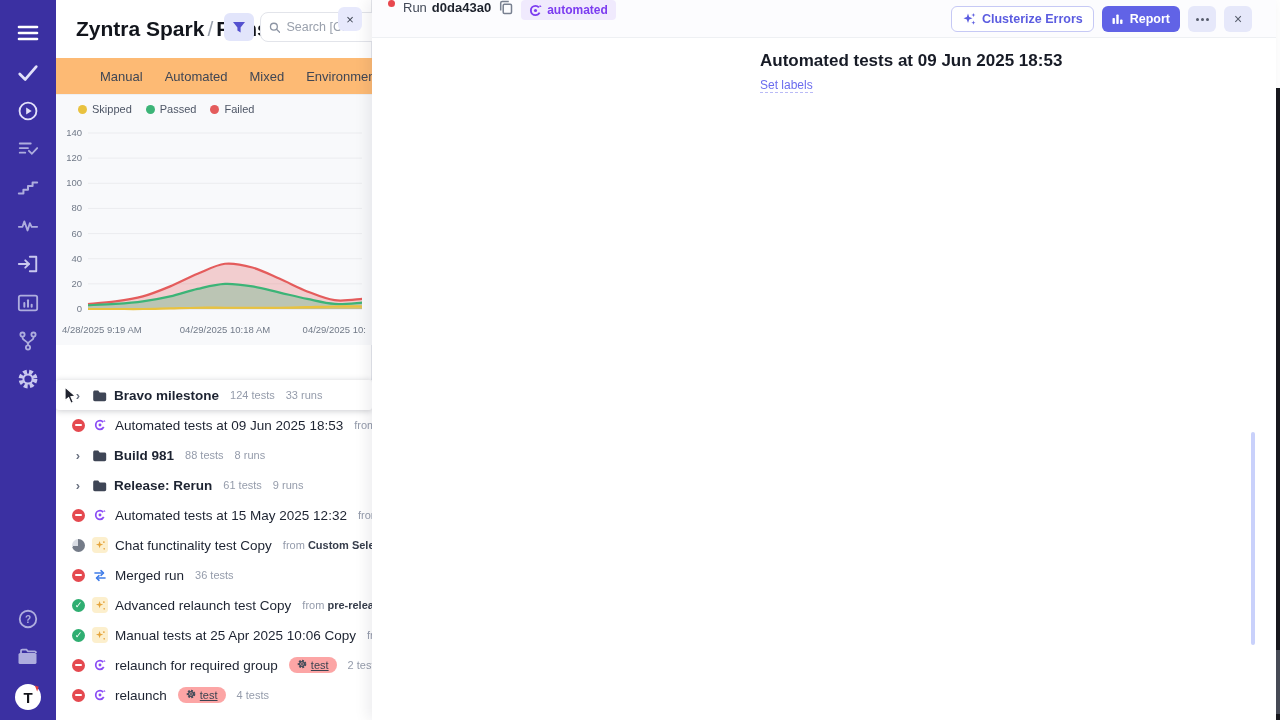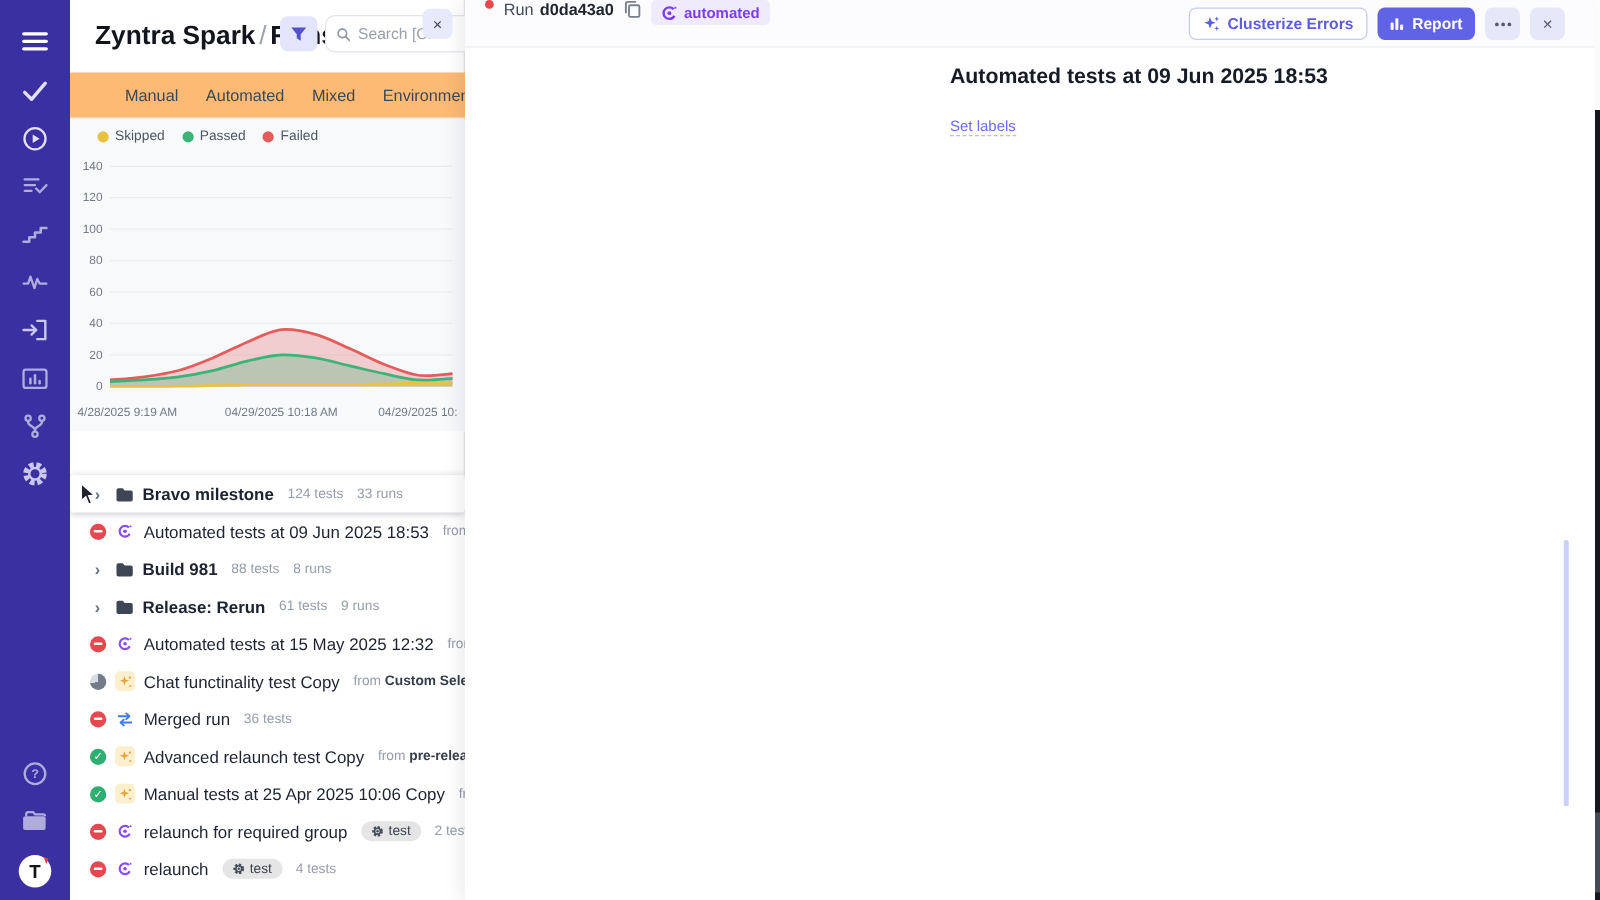--- a/index.html
+++ b/index.html
@@ -40,39 +40,39 @@
   .run-meta { font-size:11px; color:#959cab; margin-left:4px; }
   .run-from { font-size:11px; color:#949bab; margin-left:4px; }
   .run-from b { color:#353c4a; font-weight:700; }
   .st { width:13px; height:13px; border-radius:50%; flex:0 0 13px; display:flex; align-items:center; justify-content:center; color:#fff; font-size:9px; font-weight:700; }
   .st-passed { background:#2fae71; }
   .st-failed { background:#e5494f; }
   .st-failed i { width:7px; height:2px; background:#fff; border-radius:1px; }
   .st-progress { background:conic-gradient(#747b88 0 72%, #d9dce3 72% 100%); }
   .kind-ic { width:16px; height:16px; flex:0 0 16px; display:flex; align-items:center; justify-content:center; }
   .kind-manual { background:#fcefcd; border-radius:4px; }
-  .env-badge { display:inline-flex; align-items:center; gap:4px; background:#e5e5e5; border-radius:10px; padding:2px 8px; font-size:11px; color:#3c4350; margin-left:4px; }
+  .env-badge { display:inline-flex; align-items:flex-start; gap:4px; background:#fca5a5; border-radius:10px; padding:2px 8px; font-size:11px; color:#3c4350; margin-left:4px;text-decoration:underline; }
 
   
   .drawer { position:absolute; left:372px; top:0; width:904px; height:720px; background:#fff; box-shadow:-4px 0 14px rgba(15,18,34,.08); z-index:10; }
   .d-top { position:absolute; left:0; top:0; width:904px; height:38px; background:#fcfcfe; border-bottom:1px solid #eef0f3; }
   .d-top-left { position:absolute; left:16px; top:0; height:38px; display:flex; align-items:flex-start; gap:8px; }
   .reddot { width:7px; height:7px; border-radius:50%; background:#e8474e; }
   .run-label { font-size:13px; color:#434a58; }
   .run-id { font-size:13px; font-weight:700; color:#1d222c; margin-left:-3px; }
   .badge-auto { display:inline-flex; align-items:center; gap:5px; background:#f0eafd; color:#7c3cf0; font-size:12px; font-weight:600; border-radius:4px; padding:3px 8px; }
   .d-top-right { position:absolute; right:24px; top:6px; display:flex; gap:8px; align-items:center; }
   .btn { height:26px; border-radius:6px; border:none; cursor:pointer; display:inline-flex; align-items:center; gap:6px; font-size:12.5px; padding:0 10px; font-family:inherit; }
   .btn-outline { background:#fff; border:1px solid #c6c9f5; color:#5b5ce0; font-weight:600; }
   .btn-primary { background:#6163e6; color:#fff; font-weight:600; }
   .btn-soft { background:#e6e8fa; color:#565c6b; width:28px; justify-content:center; padding:0; font-size:14px; }
   .dots3 { display:flex; gap:2px; } .dots3 i { width:3px; height:3px; border-radius:50%; background:#565c6b; }
 
   .d-title { position:absolute; left:388px; top:51px; font-size:17px; font-weight:700; color:#171b26; }
-  .link-dashed { color:#6b6cee; border-bottom:1px dashed #b9baf6; cursor:pointer; text-decoration:none;margin-top:16px; }
+  .link-dashed { color:#6b6cee; border-bottom:1px dashed #b9baf6; cursor:pointer; text-decoration:none; }
   .setlabels { position:absolute; left:388px; top:78px; font-size:12px; }
 
   .donut-wrap { position:absolute; left:504px; top:97px; width:126px; height:126px; border-radius:50%; }
   .donut-hole { position:absolute; left:32px; top:32px; width:62px; height:62px; background:#fff; border-radius:50%; }
   .donut-label { position:absolute; color:#fff; font-size:11px; font-weight:700; text-shadow:0 1px 2px rgba(0,0,0,.25); transform:translate(-50%,-50%); }
   .donut-legend { position:absolute; left:757px; top:108px; }
   .dl-item { display:flex; align-items:center; gap:6px; font-size:11px; color:#5a6270; height:16px; cursor:pointer; }
 
   .info-table { position:absolute; left:824px; top:102px; width:436px; }
   .info-row { display:flex; align-items:center; min-height:28px; padding-left:16px; }

